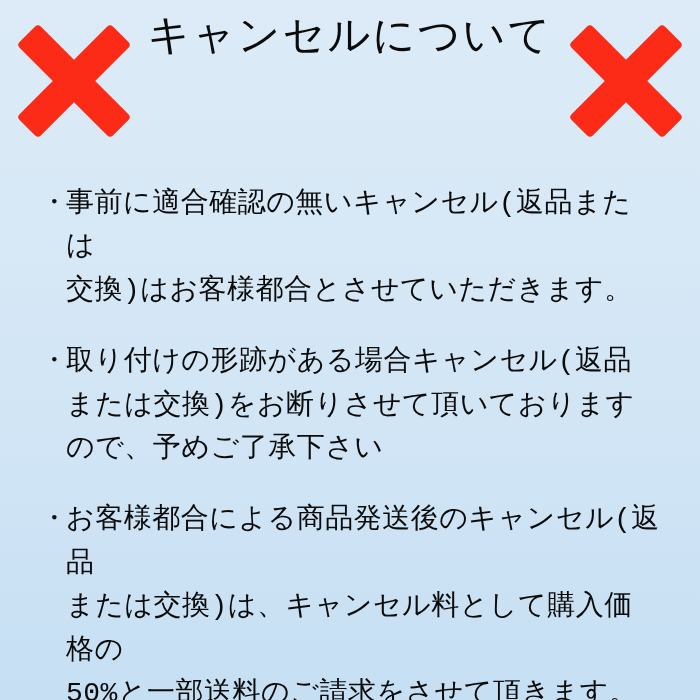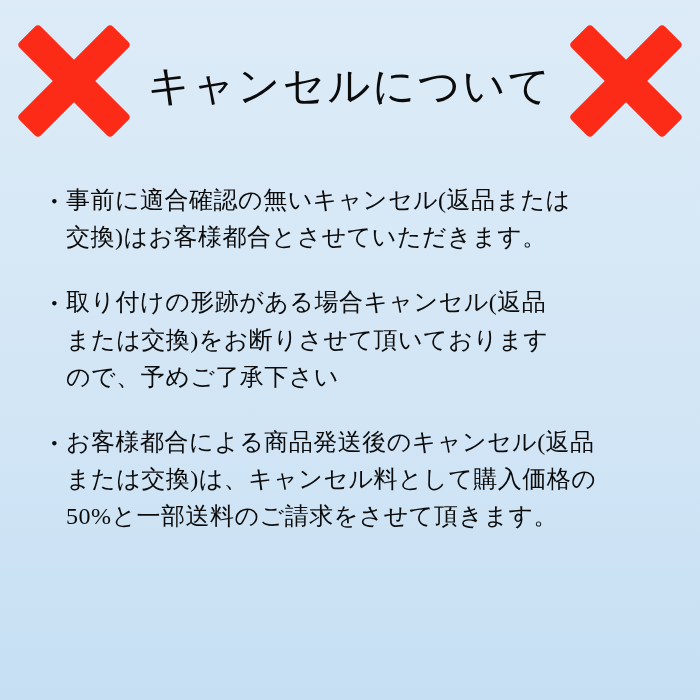--- a/index.html
+++ b/index.html
@@ -20,21 +20,21 @@
     box-sizing: border-box;
     background: linear-gradient(180deg, #dcebf7 0%, #d7e8f6 35%, #cfe4f5 70%, #c6dff3 100%);
     overflow: hidden;
   }
   
   .header {
     position: relative;
     height: 160px;
     display: flex;
     align-items: center;
-    justify-content: center;
+    justify-content: space-between;
     flex-direction: column;
   }
   .cross {
     position: absolute;
     top: 26px;
     width: 120px;
     height: 110px;
   }
   .cross.left { left: 14px; }
   .cross.right { right: 14px; }
@@ -80,26 +80,27 @@
   }
   .bullet-mark {
     font-size: 28px;
     line-height: 1.45;
     color: #0b0b0b;
     width: 26px;
     flex: 0 0 26px;
     text-align: left;
   }
   .bullet-text {
-    font-size: 24px;
+    font-size: 28px;
     line-height: 1.55;
     color: #0b0b0b;
     letter-spacing: 0.5px;
     white-space: pre-line;
     flex: 1 1 auto;
+    font-family: Liberation Mono, monospace;
   }
 </style>
 </head>
 <body>
 
 <div class="poster">
 
   <div class="header">
 
     <div class="cross left">

